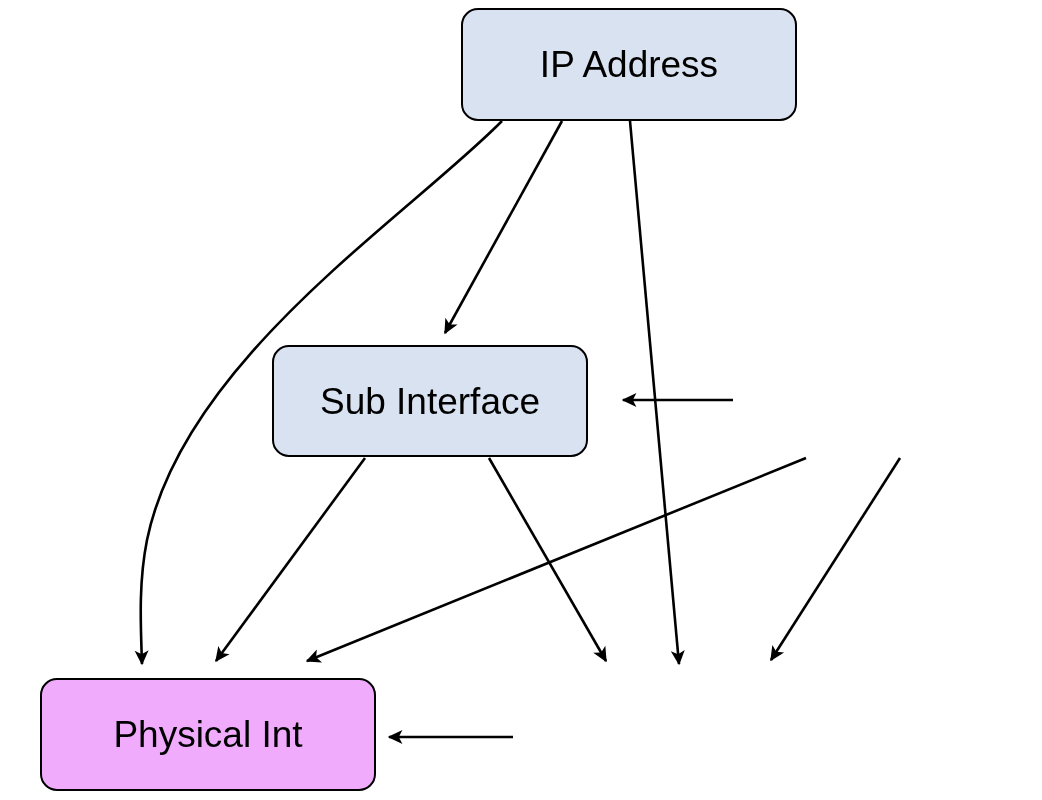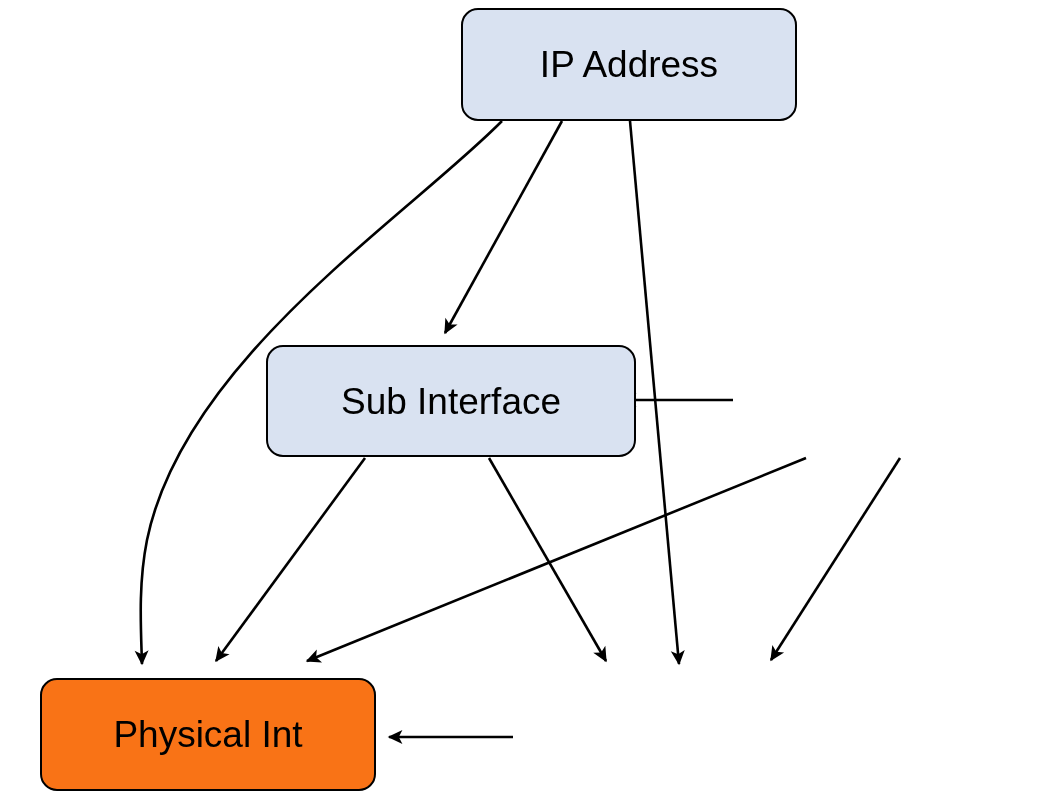--- a/index.html
+++ b/index.html
@@ -43,21 +43,21 @@
     font-size: 37px;
     font-weight: 400;
     color: #000000;
     line-height: 1;
     letter-spacing: 0px;
     white-space: nowrap;
     user-select: none;
   }
   
   #node-ip-address   { left: 427px; top: 8px;   width: 336px; height: 113px; }
-  #node-sub-interface{ left: 232px; top: 345px; width: 370px; height: 112px; }
+  #node-sub-interface{ left: 238px; top: 345px; width: 316px; height: 112px; }
   #node-linux-cp     { left: 700px; top: 345px; width: 333px; height: 112px; }
   #node-physical-int { left: 6px;   top: 678px; width: 336px; height: 113px; }
   #node-bondether    { left: 480px; top: 678px; width: 334px; height: 113px; }
   .edge-path {
     fill: none;
     stroke: #000000;
     stroke-width: 2.6;
     stroke-linecap: butt;
   }
 </style>
@@ -94,18 +94,18 @@
 
   <div class="node" id="node-ip-address" style="background: rgb(217, 226, 241); border-color: rgb(0, 0, 0);">
     <span class="node-label" style="color: rgb(0, 0, 0);">IP Address</span>
   </div>
 
   <div class="node" id="node-sub-interface" style="background: rgb(217, 226, 241); border-color: rgb(0, 0, 0);">
     <span class="node-label" style="color: rgb(0, 0, 0);">Sub Interface</span>
   </div>
 
 
-  <div class="node" id="node-physical-int" style="background: #f97316; border-color: rgb(0, 0, 0);">
+  <div class="node" id="node-physical-int" style="background: #f0abfc; border-color: rgb(0, 0, 0);">
     <span class="node-label" style="color: rgb(0, 0, 0);">Physical Int</span>
   </div>
 
 
 </div>
 
 </body></html>

